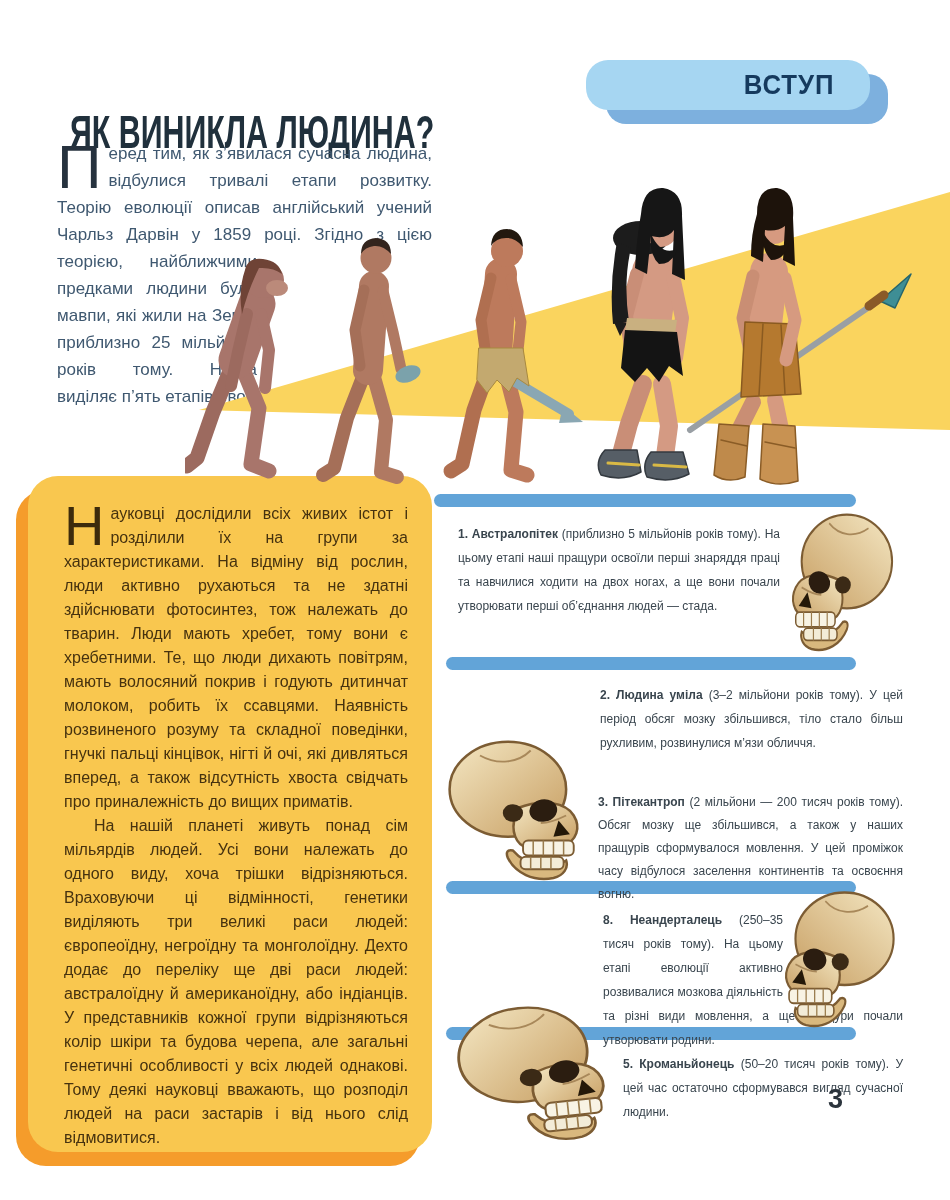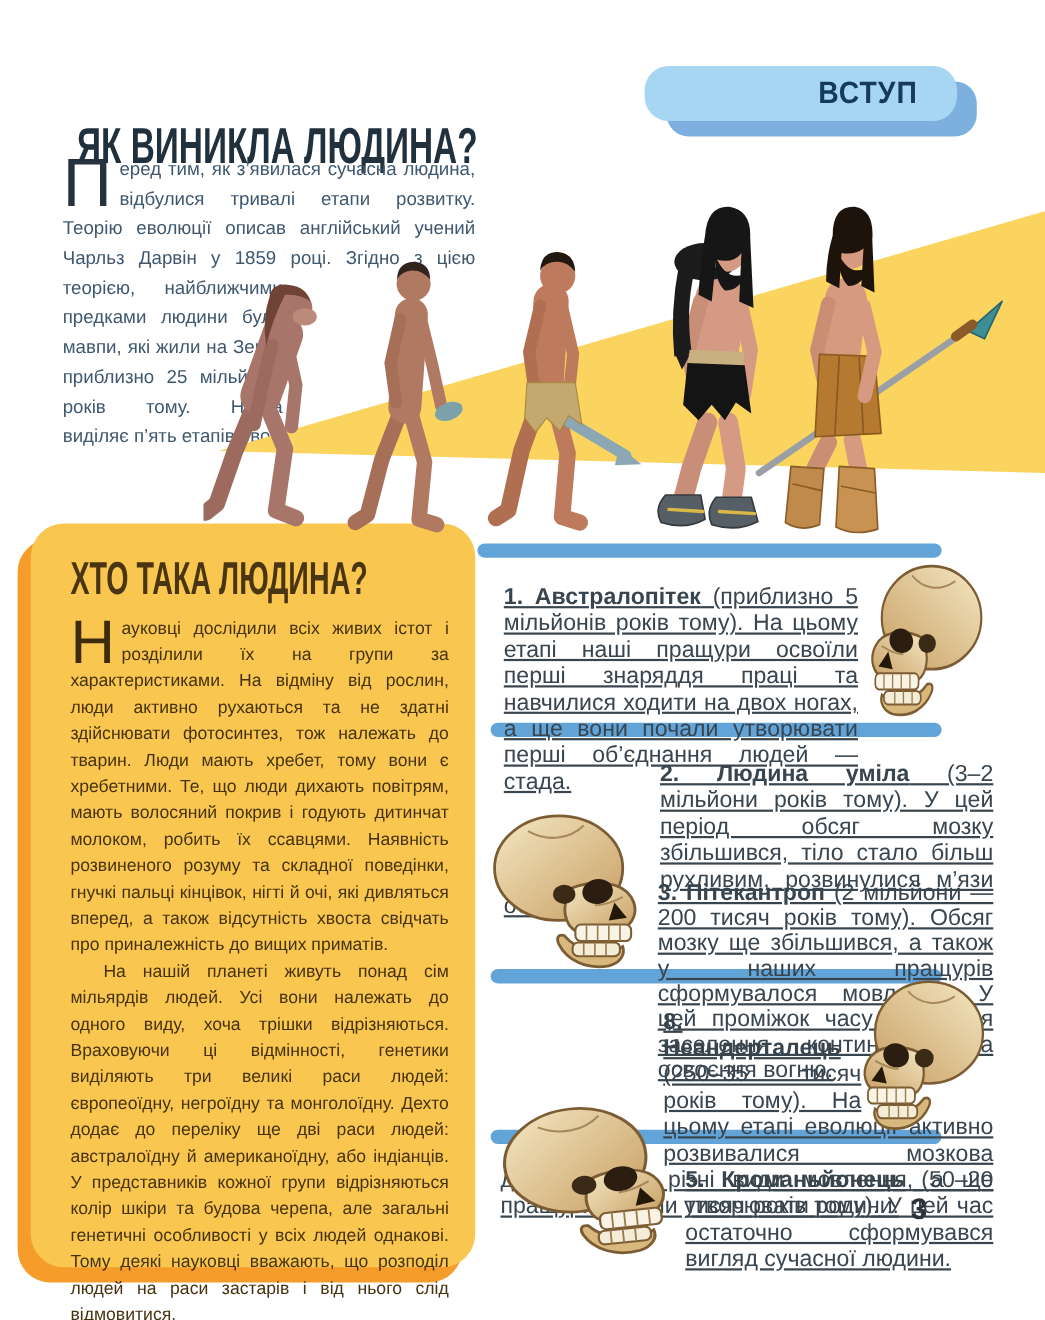--- a/index.html
+++ b/index.html
@@ -44,22 +44,22 @@
         margin:2px 6px 0 0;}
   .who-box p.p2{text-indent:30px;}
 
   
   .divider{position:absolute;height:13px;background:#62a4d8;border-radius:7px;z-index:4;}
   .d1{left:434px;top:494px;width:422px;}
   .d2{left:446px;top:657px;width:410px;}
   .d3{left:446px;top:881px;width:410px;}
   .d4{left:446px;top:1027px;width:410px;}
 
-  .stage{position:absolute;font-size:21px;line-height:24px;color:#39454e;
-        text-align:justify;z-index:5;text-decoration:underline;}
+  .stage{position:absolute;font-size:12px;line-height:24px;color:#39454e;
+        text-align:justify;z-index:5;}
   .stage b{font-weight:bold;color:#39454e;}
   .s1{left:458px;top:510px;width:322px;}
   .s2{left:458px;top:671px;width:445px;}
   .s2 .sp-l{float:left;width:142px;height:60px;margin-top:48px;}
   .s3{left:598px;top:779px;width:305px;line-height:23px;}
   .s4{left:455px;top:896px;width:448px;}
   .s4 .sp-r{float:right;width:120px;height:96px;}
   .s4 .sp-l{float:left;clear:left;width:148px;height:28px;margin-top:96px;}
   .s5{left:623px;top:1040px;width:280px;}
 
@@ -89,21 +89,20 @@
   <h1 class="big-title"><span>ЯК ВИНИКЛА ЛЮДИНА?</span></h1>
 
   <div class="intro">
     <span class="dropcap">П</span>
     <span class="wrap-sp1"></span>
     <span class="wrap-sp2"></span>
     <span>еред тим, як з’явилася сучасна людина, відбулися тривалі етапи розвитку. Теорію еволюції описав англійський учений Чарльз Дарвін у 1859 році. Згідно з цією теорією, найближчими предками людини були мавпи, які жили на Землі приблизно 25 мільйонів років тому. Наука виділяє п’ять етапів еволюції.</span>
   </div>
 
   <div class="who-box">
-    <h2 class="box-title"><span>ХТО ТАКА ЛЮДИНА?</span></h2>
     <p><span class="dropcap">Н</span><span>ауковці дослідили всіх живих істот і розділили їх на групи за характеристиками. На відміну від рослин, люди активно рухаються та не здатні здійснювати фотосинтез, тож належать до тварин. Люди мають хребет, тому вони є хребетними. Те, що люди дихають повітрям, мають волосяний покрив і годують дитинчат молоком, робить їх ссавцями. Наявність розвиненого розуму та складної поведінки, гнучкі пальці кінцівок, нігті й очі, які дивляться вперед, а також відсутність хвоста свідчать про приналежність до вищих приматів.</span></p>
     <p class="p2">На нашій планеті живуть понад сім мільярдів людей. Усі вони належать до одного виду, хоча трішки відрізняються. Враховуючи ці відмінності, генетики виділяють три великі раси людей: європеоїдну, негроїдну та монголоїдну. Дехто додає до переліку ще дві раси людей: австралоїдну й американоїдну, або індіанців. У представників кожної групи відрізняються колір шкіри та будова черепа, але загальні генетичні особливості у всіх людей однакові. Тому деякі науковці вважають, що розподіл людей на раси застарів і від нього слід відмовитися.</p>
   </div>
 
   <div class="evo">
     <svg viewBox="0 0 765 326" preserveAspectRatio="none">
       <polygon points="14,238 765,20 765,258" fill="#fad45e"></polygon>
 
       <g stroke-linecap="round" stroke-linejoin="round">
         <path d="M48,192 L28,240 L12,286 L2,294" stroke="#9c6a5f" stroke-width="15" fill="none"></path>

